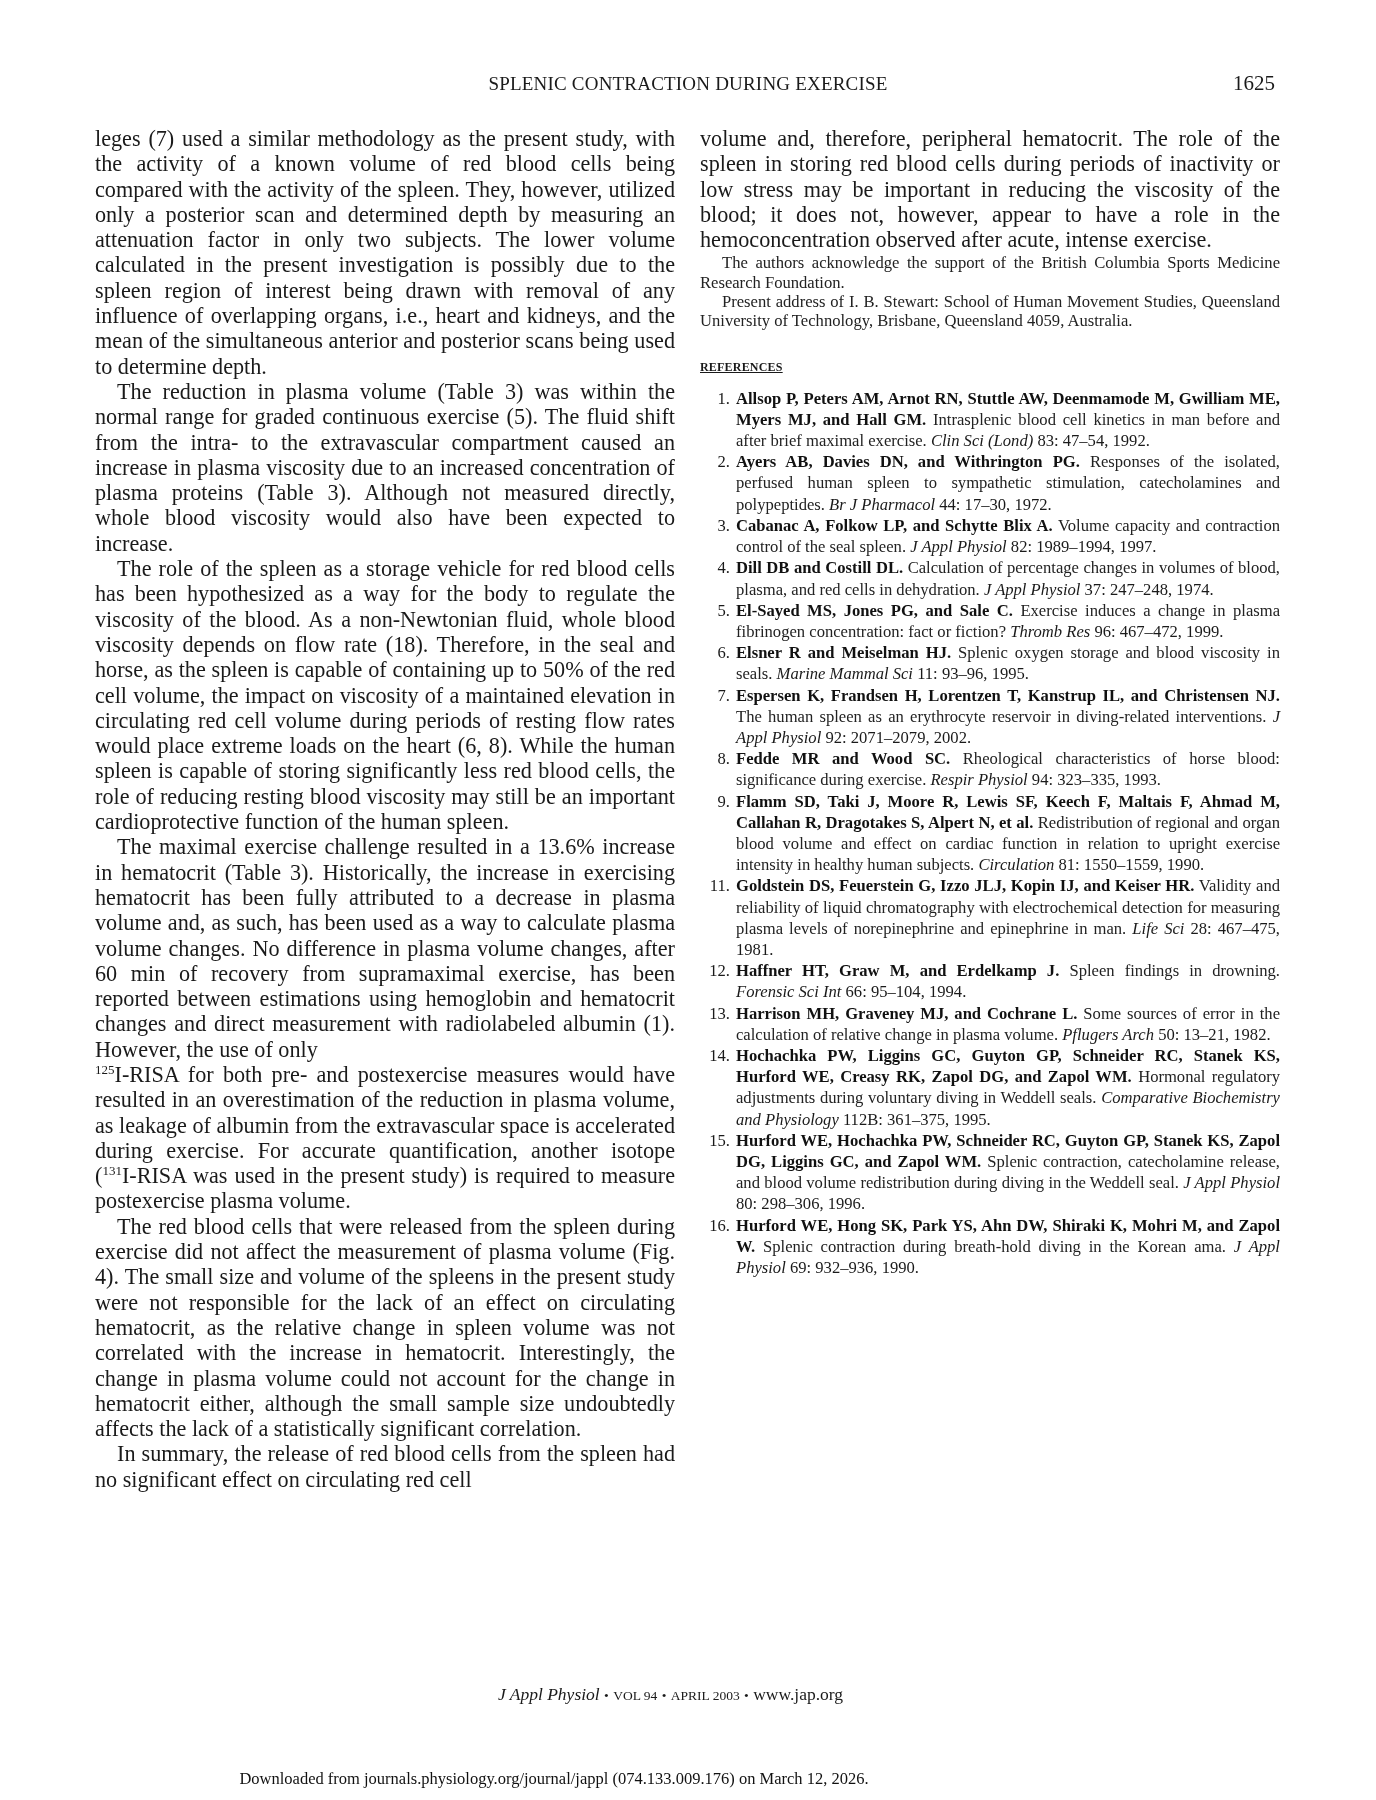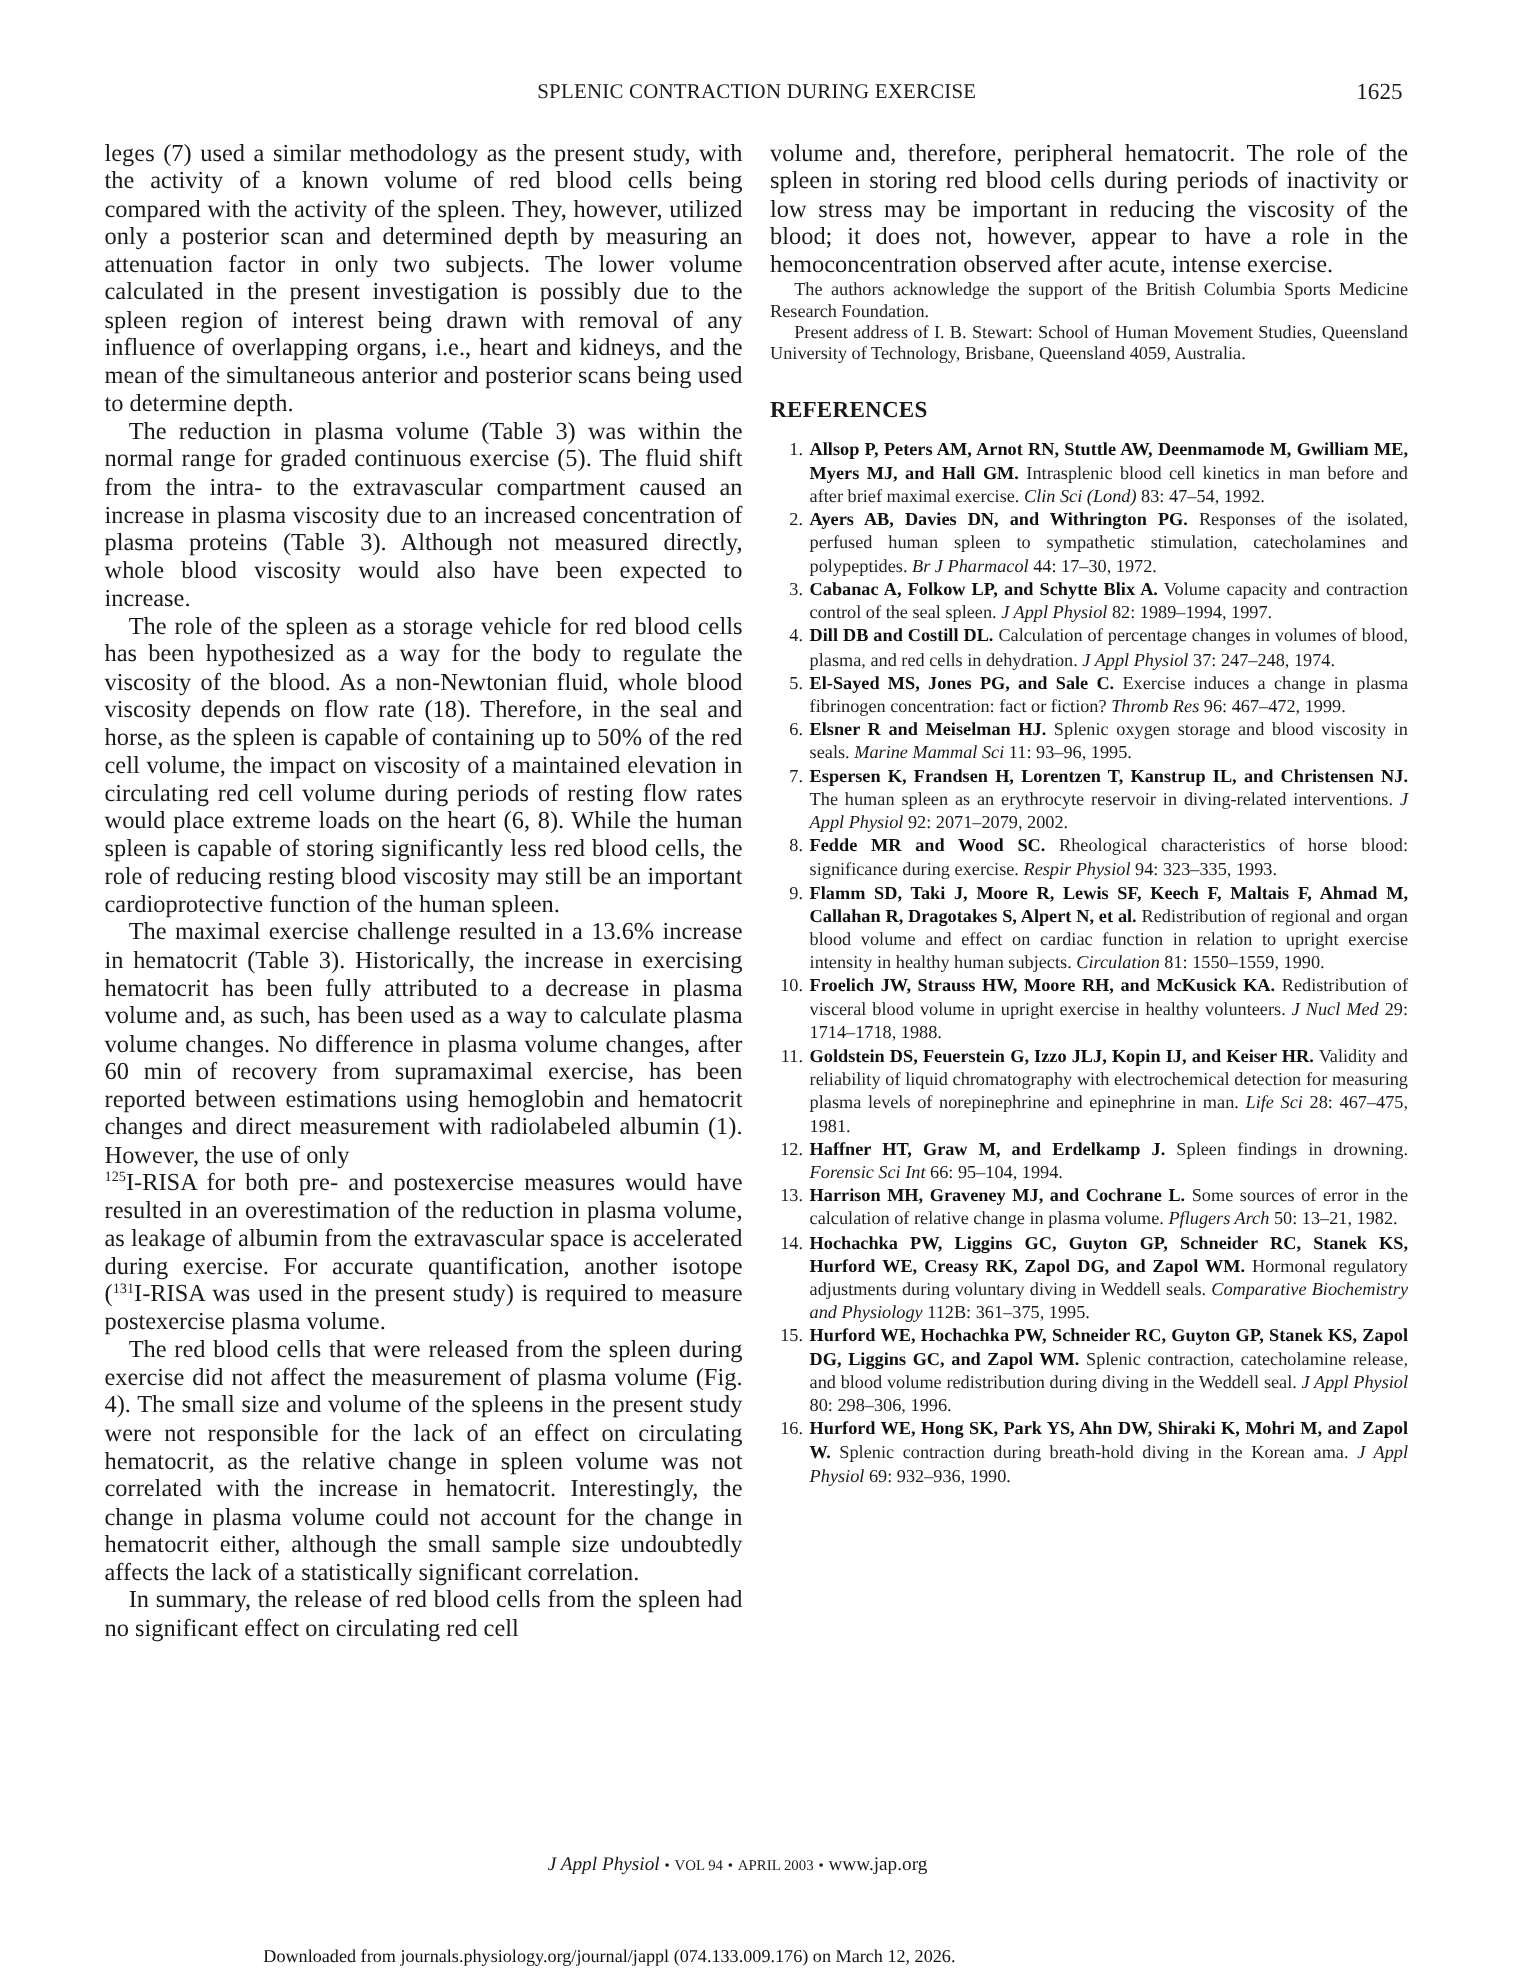--- a/index.html
+++ b/index.html
@@ -27,22 +27,23 @@
     text-align: justify; hyphens: manual; text-indent: 22px;
   }
   .body-text p.noindent { text-indent: 0; }
   sup { font-size: 13px; line-height: 0; vertical-align: 8px; }
   .ack { margin-top: 1px; }
   .ack p {
     margin: 0; font-size: 16.6px; line-height: 19.3px; text-align: justify;
     text-indent: 22px; color: #222;
   }
   .refs-heading {
-    margin-top: 29px; font-weight: bold; font-size: 21px; letter-spacing: 0.2px;
+    margin-top: 29px; font-weight: bold; font-size: 12px; letter-spacing: 0.2px;
     margin-bottom: 13px;
+    text-decoration: underline;
   }
   .refs { list-style: none; margin: 0; padding: 0; }
   .ref {
     position: relative; padding-left: 36px; font-size: 16.6px; line-height: 21.2px;
     text-align: justify; margin-bottom: 0;
   }
   .ref-num {
     position: absolute; left: 0; width: 30px; text-align: right;
   }
   .ref-authors { font-weight: bold; color: #111; }
@@ -89,21 +90,20 @@
   <ol class="refs" id="refs">
       <li class="ref"><span class="ref-num">1.</span><span class="ref-authors">Allsop P, Peters AM, Arnot RN, Stuttle AW, Deenmamode M, Gwilliam ME, Myers MJ, and Hall GM.</span> <span class="ref-title">Intrasplenic blood cell kinetics in man before and after brief maximal exercise.</span> <span class="ref-journal">Clin Sci (Lond)</span> <span class="ref-citation">83: 47–54, 1992.</span></li>
       <li class="ref"><span class="ref-num">2.</span><span class="ref-authors">Ayers AB, Davies DN, and Withrington PG.</span> <span class="ref-title">Responses of the isolated, perfused human spleen to sympathetic stimulation, catecholamines and polypeptides.</span> <span class="ref-journal">Br J Pharmacol</span> <span class="ref-citation">44: 17–30, 1972.</span></li>
       <li class="ref"><span class="ref-num">3.</span><span class="ref-authors">Cabanac A, Folkow LP, and Schytte Blix A.</span> <span class="ref-title">Volume capacity and contraction control of the seal spleen.</span> <span class="ref-journal">J Appl Physiol</span> <span class="ref-citation">82: 1989–1994, 1997.</span></li>
       <li class="ref"><span class="ref-num">4.</span><span class="ref-authors">Dill DB and Costill DL.</span> <span class="ref-title">Calculation of percentage changes in volumes of blood, plasma, and red cells in dehydration.</span> <span class="ref-journal">J Appl Physiol</span> <span class="ref-citation">37: 247–248, 1974.</span></li>
       <li class="ref"><span class="ref-num">5.</span><span class="ref-authors">El-Sayed MS, Jones PG, and Sale C.</span> <span class="ref-title">Exercise induces a change in plasma fibrinogen concentration: fact or fiction?</span> <span class="ref-journal">Thromb Res</span> <span class="ref-citation">96: 467–472, 1999.</span></li>
       <li class="ref"><span class="ref-num">6.</span><span class="ref-authors">Elsner R and Meiselman HJ.</span> <span class="ref-title">Splenic oxygen storage and blood viscosity in seals.</span> <span class="ref-journal">Marine Mammal Sci</span> <span class="ref-citation">11: 93–96, 1995.</span></li>
       <li class="ref"><span class="ref-num">7.</span><span class="ref-authors">Espersen K, Frandsen H, Lorentzen T, Kanstrup IL, and Christensen NJ.</span> <span class="ref-title">The human spleen as an erythrocyte reservoir in diving-related interventions.</span> <span class="ref-journal">J Appl Physiol</span> <span class="ref-citation">92: 2071–2079, 2002.</span></li>
       <li class="ref"><span class="ref-num">8.</span><span class="ref-authors">Fedde MR and Wood SC.</span> <span class="ref-title">Rheological characteristics of horse blood: significance during exercise.</span> <span class="ref-journal">Respir Physiol</span> <span class="ref-citation">94: 323–335, 1993.</span></li>
       <li class="ref"><span class="ref-num">9.</span><span class="ref-authors">Flamm SD, Taki J, Moore R, Lewis SF, Keech F, Maltais F, Ahmad M, Callahan R, Dragotakes S, Alpert N, et al.</span> <span class="ref-title">Re­distribution of regional and organ blood volume and effect on cardiac function in relation to upright exercise intensity in healthy human subjects.</span> <span class="ref-journal">Circulation</span> <span class="ref-citation">81: 1550–1559, 1990.</span></li>
-      <li class="ref"><span class="ref-num">10.</span><span class="ref-authors">Froelich JW, Strauss HW, Moore RH, and McKusick KA.</span> <span class="ref-title">Redistribution of visceral blood volume in upright exercise in healthy volunteers.</span> <span class="ref-journal">J Nucl Med</span> <span class="ref-citation">29: 1714–1718, 1988.</span></li>
       <li class="ref"><span class="ref-num">11.</span><span class="ref-authors">Goldstein DS, Feuerstein G, Izzo JLJ, Kopin IJ, and Keiser HR.</span> <span class="ref-title">Validity and reliability of liquid chromatography with electrochemical detection for measuring plasma levels of norepinephrine and epinephrine in man.</span> <span class="ref-journal">Life Sci</span> <span class="ref-citation">28: 467–475, 1981.</span></li>
       <li class="ref"><span class="ref-num">12.</span><span class="ref-authors">Haffner HT, Graw M, and Erdelkamp J.</span> <span class="ref-title">Spleen findings in drowning.</span> <span class="ref-journal">Forensic Sci Int</span> <span class="ref-citation">66: 95–104, 1994.</span></li>
       <li class="ref"><span class="ref-num">13.</span><span class="ref-authors">Harrison MH, Graveney MJ, and Cochrane L.</span> <span class="ref-title">Some sources of error in the calculation of relative change in plasma volume.</span> <span class="ref-journal">Pflugers Arch</span> <span class="ref-citation">50: 13–21, 1982.</span></li>
       <li class="ref"><span class="ref-num">14.</span><span class="ref-authors">Hochachka PW, Liggins GC, Guyton GP, Schneider RC, Stanek KS, Hurford WE, Creasy RK, Zapol DG, and Zapol WM.</span> <span class="ref-title">Hormonal regulatory adjustments during voluntary diving in Weddell seals.</span> <span class="ref-journal">Comparative Biochemistry and Physiology</span> <span class="ref-citation">112B: 361–375, 1995.</span></li>
       <li class="ref"><span class="ref-num">15.</span><span class="ref-authors">Hurford WE, Hochachka PW, Schneider RC, Guyton GP, Stanek KS, Zapol DG, Liggins GC, and Zapol WM.</span> <span class="ref-title">Splenic contraction, catecholamine release, and blood volume redistribu­tion during diving in the Weddell seal.</span> <span class="ref-journal">J Appl Physiol</span> <span class="ref-citation">80: 298–306, 1996.</span></li>
       <li class="ref"><span class="ref-num">16.</span><span class="ref-authors">Hurford WE, Hong SK, Park YS, Ahn DW, Shiraki K, Mohri M, and Zapol W.</span> <span class="ref-title">Splenic contraction during breath-hold diving in the Korean ama.</span> <span class="ref-journal">J Appl Physiol</span> <span class="ref-citation">69: 932–936, 1990.</span></li>
     </ol>
 </div>
 
 <div class="footer-journal">

